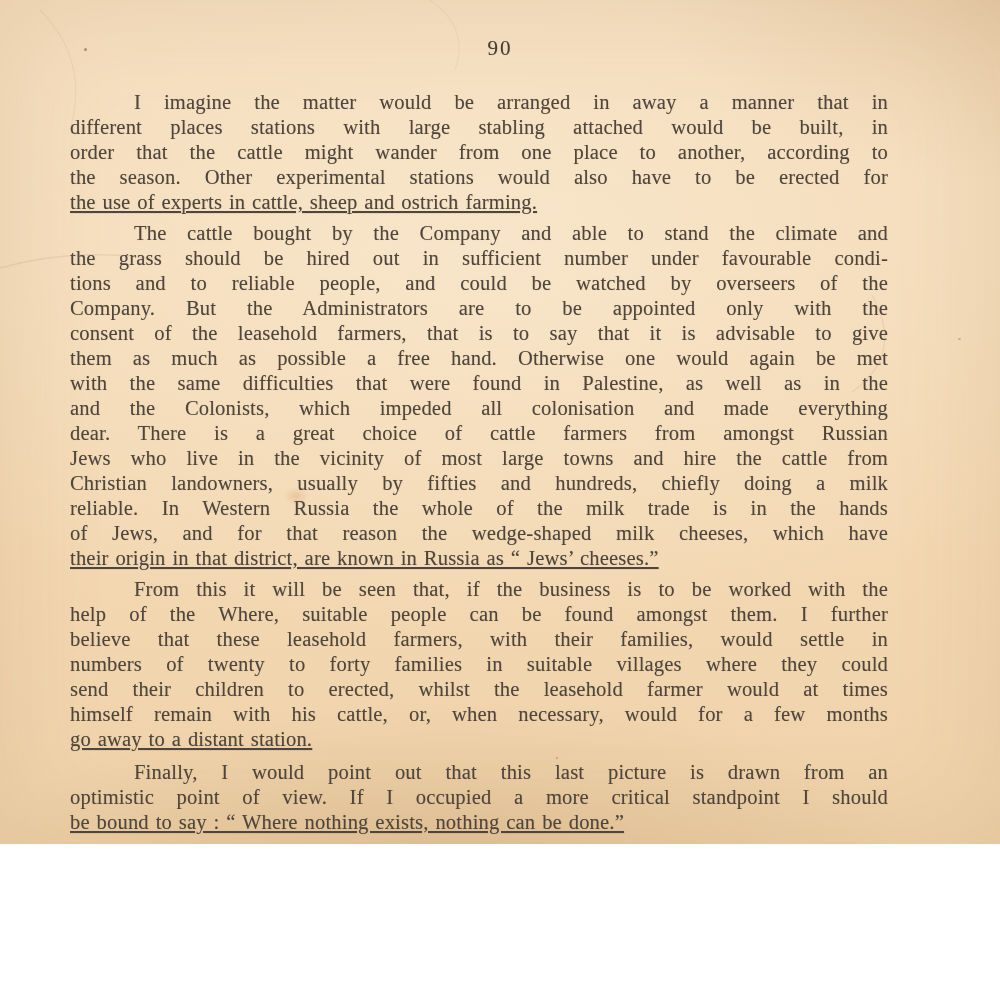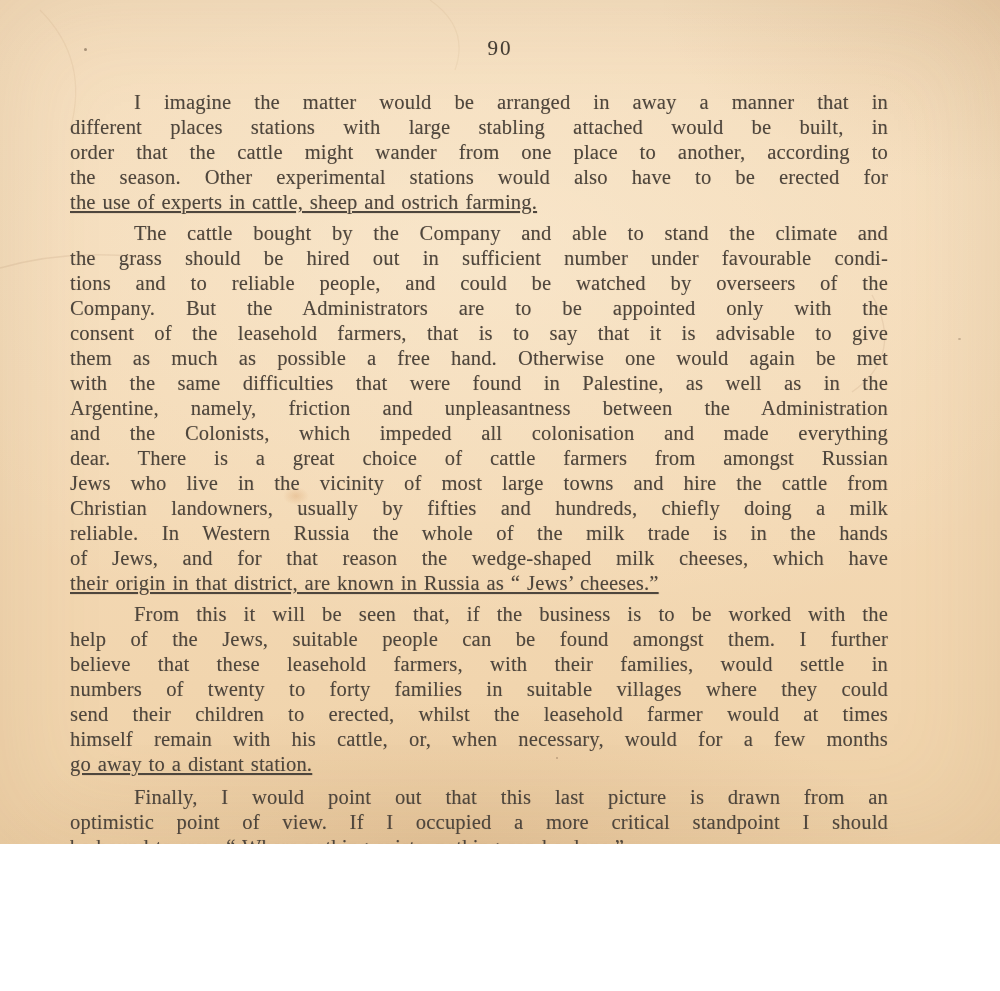--- a/index.html
+++ b/index.html
@@ -100,33 +100,32 @@
     </div>
 
     <div class="para">
       <div class="line first">The cattle bought by the Company and able to stand the climate and</div>
       <div class="line">the grass should be hired out in sufficient number under favourable condi-</div>
       <div class="line">tions and to reliable people, and could be watched by overseers of the</div>
       <div class="line">Company.  But the Administrators are to be appointed only with the</div>
       <div class="line">consent of the leasehold farmers, that is to say that it is advisable to give</div>
       <div class="line">them as much as possible a free hand.  Otherwise one would again be met</div>
       <div class="line">with the same difficulties that were found in Palestine, as well as in the</div>
-      <div class="line">Argentine, namely, friction and unpleasantness between the Administration</div>
       <div class="line">and the Colonists, which impeded all colonisation and made everything</div>
       <div class="line">dear.  There is a great choice of cattle farmers from amongst Russian</div>
       <div class="line">Jews who live in the vicinity of most large towns and hire the cattle from</div>
       <div class="line">Christian landowners, usually by fifties and hundreds, chiefly doing a milk</div>
       <div class="line">reliable.  In Western Russia the whole of the milk trade is in the hands</div>
       <div class="line">of Jews, and for that reason the wedge-shaped milk cheeses, which have</div>
       <div class="line last">their origin in that district, are known in Russia as “ Jews’ cheeses.”</div>
     </div>
 
     <div class="para">
       <div class="line first">From this it will be seen that, if the business is to be worked with the</div>
-      <div class="line">help of the Jews, suitable people can be found amongst them.  I further</div>
+      <div class="line">help of the Where, suitable people can be found amongst them.  I further</div>
       <div class="line">believe that these leasehold farmers, with their families, would settle in</div>
       <div class="line">numbers of twenty to forty families in suitable villages where they could</div>
       <div class="line">send their children to erected, whilst the leasehold farmer would at times</div>
       <div class="line">himself remain with his cattle, or, when necessary, would for a few months</div>
       <div class="line last">go away to a distant station.</div>
     </div>
 
     <div class="para final">
       <div class="line first">Finally, I would point out that this last picture is drawn from an</div>
       <div class="line">optimistic point of view.  If I occupied a more critical standpoint I should</div>

